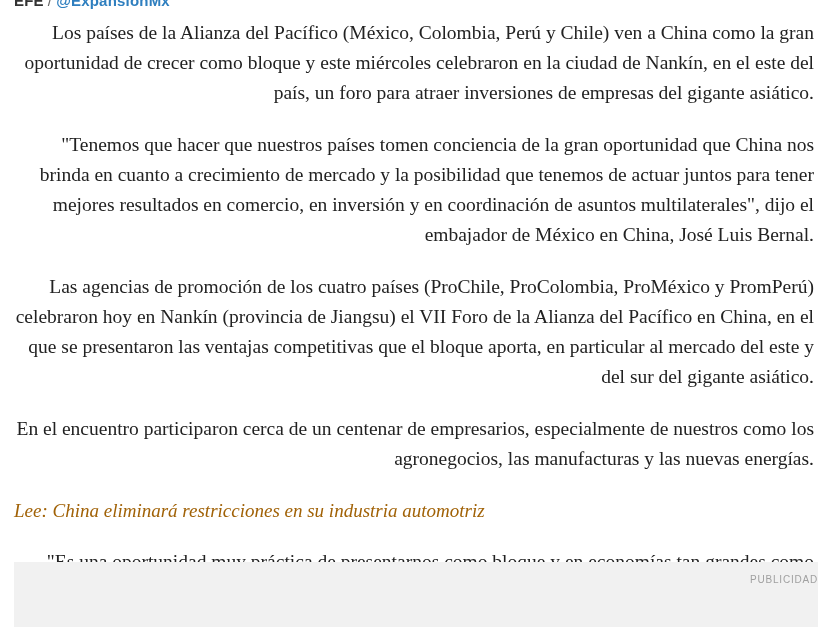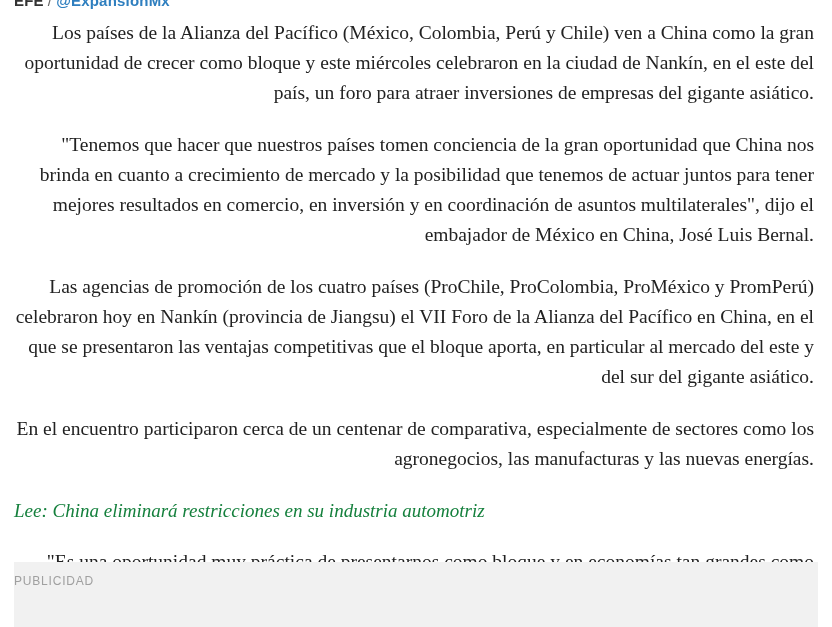--- a/index.html
+++ b/index.html
@@ -55,57 +55,57 @@
   }
   p.para:last-child {
     margin-bottom: 0;
   }
   a.inline-link {
     display: block;
     margin: 8px 0 22px 0;
     font-size: 19px;
     line-height: 29px;
     font-style: italic;
-    color: #15803d;
+    color: #a16207;
     text-decoration: none;
   }
   .ad-slot {
     position: absolute;
     left: 14px;
     top: 562px;
     width: 804px;
     height: 65px;
     background: #f1f1f1;
   }
   .ad-label {
     position: absolute;
     top: 12px;
     left: 0;
     width: 100%;
-    text-align: left;
+    text-align: right;
     font-family: "Liberation Sans", sans-serif;
-    font-size: 12px;
+    font-size: 10px;
     letter-spacing: 0.8px;
     color: #a0a0a0;
   }
 </style>
 </head>
 <body>
 
 <div class="page">
 
   <div class="byline">
     <span>EFE</span><span class="sep">/</span><span class="handle">@ExpansionMx</span>
   </div>
 
   <div class="article">
     <p class="para">Los países de la Alianza del Pacífico (México, Colombia, Perú y Chile) ven a China como la gran oportunidad de crecer como bloque y este miércoles celebraron en la ciudad de Nankín, en el este del país, un foro para atraer inversiones de empresas del gigante asiático.</p>
     <p class="para">"Tenemos que hacer que nuestros países tomen conciencia de la gran oportunidad que China nos brinda en cuanto a crecimiento de mercado y la posibilidad que tenemos de actuar juntos para tener mejores resultados en comercio, en inversión y en coordinación de asuntos multilaterales", dijo el embajador de México en China, José Luis Bernal.</p>
     <p class="para">Las agencias de promoción de los cuatro países (ProChile, ProColombia, ProMéxico y PromPerú) celebraron hoy en Nankín (provincia de Jiangsu) el VII Foro de la Alianza del Pacífico en China, en el que se presentaron las ventajas competitivas que el bloque aporta, en particular al mercado del este y del sur del gigante asiático.</p>
-    <p class="para">En el encuentro participaron cerca de un centenar de comparativa, especialmente de sectores como los agronegocios, las manufacturas y las nuevas energías.</p>
+    <p class="para">En el encuentro participaron cerca de un centenar de empresarios, especialmente de nuestros como los agronegocios, las manufacturas y las nuevas energías.</p>
     <a class="inline-link" href="#">Lee: China eliminará restricciones en su industria automotriz</a>
     <p class="para">"Es una oportunidad muy práctica de presentarnos como bloque y en economías tan grandes como China estar juntos es una ventaja comparativa", indicó el embajador de Colombia Óscar Rueda.</p>
   </div>
 
   <div class="ad-slot">
     <div class="ad-label">PUBLICIDAD</div>
   </div>
 
 </div>
 

